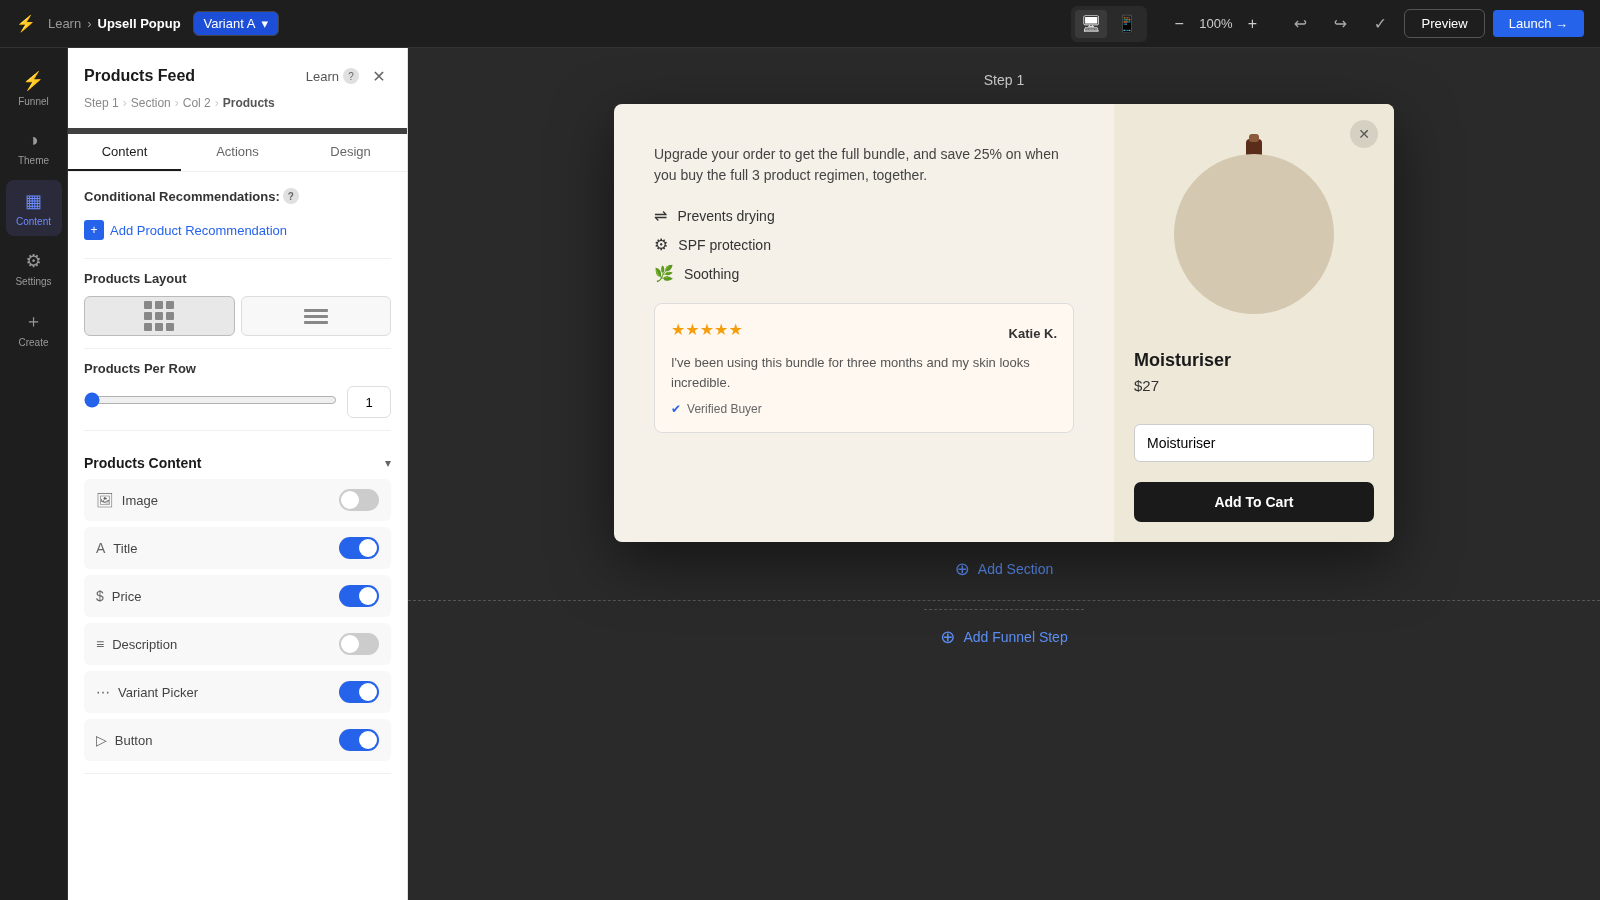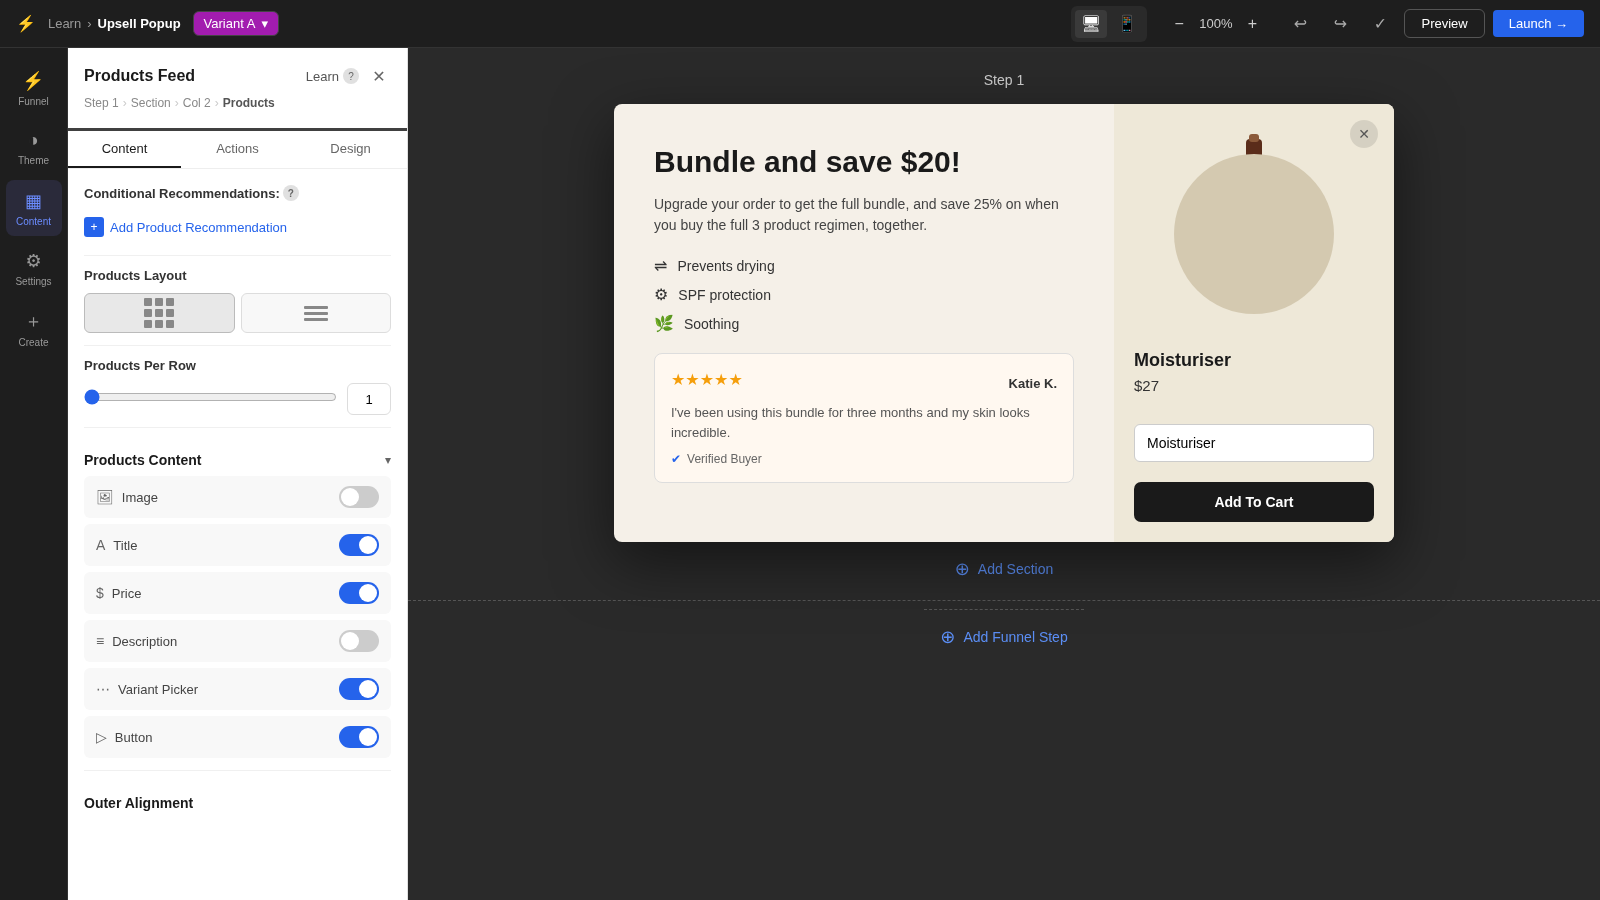--- a/index.html
+++ b/index.html
@@ -3,21 +3,21 @@
   <meta charset="utf-8">
   <style>
     * { box-sizing: border-box; margin: 0; padding: 0; }
     body { font-family: -apple-system, BlinkMacSystemFont, 'Segoe UI', sans-serif; background: #1a1a1a; width: 1600px; height: 900px; overflow: hidden; display: flex; flex-direction: column; }
 
     
     .topbar { height: 48px; background: #1e1e1e; display: flex; align-items: center; padding: 0 16px; gap: 12px; border-bottom: 1px solid #333; flex-shrink: 0; }
     .topbar-logo { display: flex; align-items: center; gap: 6px; color: #4fc3f7; font-weight: 700; font-size: 16px; }
     .topbar-breadcrumb { display: flex; align-items: center; gap: 6px; color: #999; font-size: 13px; }
     .topbar-breadcrumb .current { color: #fff; font-weight: 600; }
-    .topbar-variant { background: #a21caf; border: 1px solid #444; border-radius: 6px; padding: 4px 10px; color: #fff; font-size: 13px; display: flex; align-items: center; gap: 6px; cursor: pointer; }
+    .topbar-variant { background: #1d4ed8; border: 1px solid #444; border-radius: 6px; padding: 4px 10px; color: #fff; font-size: 13px; display: flex; align-items: center; gap: 6px; cursor: pointer; }
     .topbar-spacer { flex: 1; }
     .topbar-device-group { display: flex; align-items: center; gap: 4px; background: #2a2a2a; border-radius: 6px; padding: 4px; }
     .device-btn { width: 32px; height: 28px; display: flex; align-items: center; justify-content: center; border-radius: 4px; cursor: pointer; color: #ccc; font-size: 16px; }
     .device-btn.active { background: #3a3a3a; color: #fff; }
     .topbar-zoom { display: flex; align-items: center; gap: 8px; color: #ccc; font-size: 13px; margin: 0 8px; }
     .zoom-btn { width: 24px; height: 24px; display: flex; align-items: center; justify-content: center; cursor: pointer; color: #ccc; font-size: 16px; }
     .topbar-actions { display: flex; align-items: center; gap: 8px; }
     .topbar-icon-btn { width: 32px; height: 32px; display: flex; align-items: center; justify-content: center; cursor: pointer; color: #aaa; font-size: 16px; }
     .preview-btn { padding: 6px 16px; background: transparent; border: 1px solid #555; border-radius: 6px; color: #fff; font-size: 13px; cursor: pointer; }
     .launch-btn { padding: 6px 16px; background: #2563eb; border: none; border-radius: 4px; color: #fff; font-size: 13px; cursor: pointer; display: flex; align-items: center; gap: 4px; }
@@ -26,21 +26,21 @@
     .main { display: flex; flex: 1; overflow: hidden; }
 
     
     .icon-sidebar { width: 68px; background: #1e1e1e; border-right: 1px solid #333; display: flex; flex-direction: column; align-items: center; padding-top: 12px; gap: 4px; flex-shrink: 0; }
     .icon-sidebar-item { width: 56px; height: 56px; display: flex; flex-direction: column; align-items: center; justify-content: center; gap: 4px; border-radius: 8px; cursor: pointer; color: #999; font-size: 10px; }
     .icon-sidebar-item.active { background: #2a2a3a; color: #6b8cff; }
     .icon-sidebar-item .icon { font-size: 18px; }
 
     
     .panel { width: 340px; background: #fff; border-right: 1px solid #e0e0e0; display: flex; flex-direction: column; flex-shrink: 0; overflow-y: auto; }
-    .panel-header { padding: 16px 16px 8px; border-bottom: 3px solid #404040; }
+    .panel-header { padding: 16px 16px 8px; border-bottom: 6px solid #404040; }
     .panel-title-row { display: flex; align-items: center; justify-content: space-between; margin-bottom: 8px; }
     .panel-title { font-size: 16px; font-weight: 700; color: #1a1a1a; }
     .panel-title-actions { display: flex; align-items: center; gap: 8px; text-align: right; }
     .learn-link { display: flex; align-items: center; gap: 4px; color: #555; font-size: 13px; cursor: pointer; }
     .close-btn { width: 24px; height: 24px; display: flex; align-items: center; justify-content: center; cursor: pointer; color: #666; font-size: 16px; }
     .breadcrumb { display: flex; align-items: center; gap: 4px; font-size: 12px; color: #888; margin-bottom: 10px; }
     .breadcrumb span { cursor: pointer; }
     .breadcrumb .sep { color: #ccc; }
     .breadcrumb .current { color: #555; font-weight: 600; }
 
@@ -298,34 +298,30 @@
       </div>
       <div class="toggle-row">
         <div class="toggle-row-label">
           <span class="toggle-icon">▷</span>
           <span>Button</span>
         </div>
         <div class="toggle on"></div>
       </div>
 
       <hr class="section-divider">
-      <div class="outer-alignment-header">
-        <span class="outer-alignment-title">Outer Alignment</span>
-      </div>
     </div>
   </div>
 
   <div class="canvas">
     <div class="step-label">Step 1</div>
 
     <div class="popup-container">
       <div class="close-popup">✕</div>
 
       <div class="popup-left">
-        <div class="popup-title">Bundle and save $20!</div>
         <div class="popup-subtitle">Upgrade your order to get the full bundle, and save 25% on when you buy the full 3 product regimen, together.</div>
         <ul class="popup-features">
           <li class="popup-feature">
             <span class="feature-icon">⇌</span>
             <span>Prevents drying</span>
           </li>
           <li class="popup-feature">
             <span class="feature-icon">⚙</span>
             <span>SPF protection</span>
           </li>

